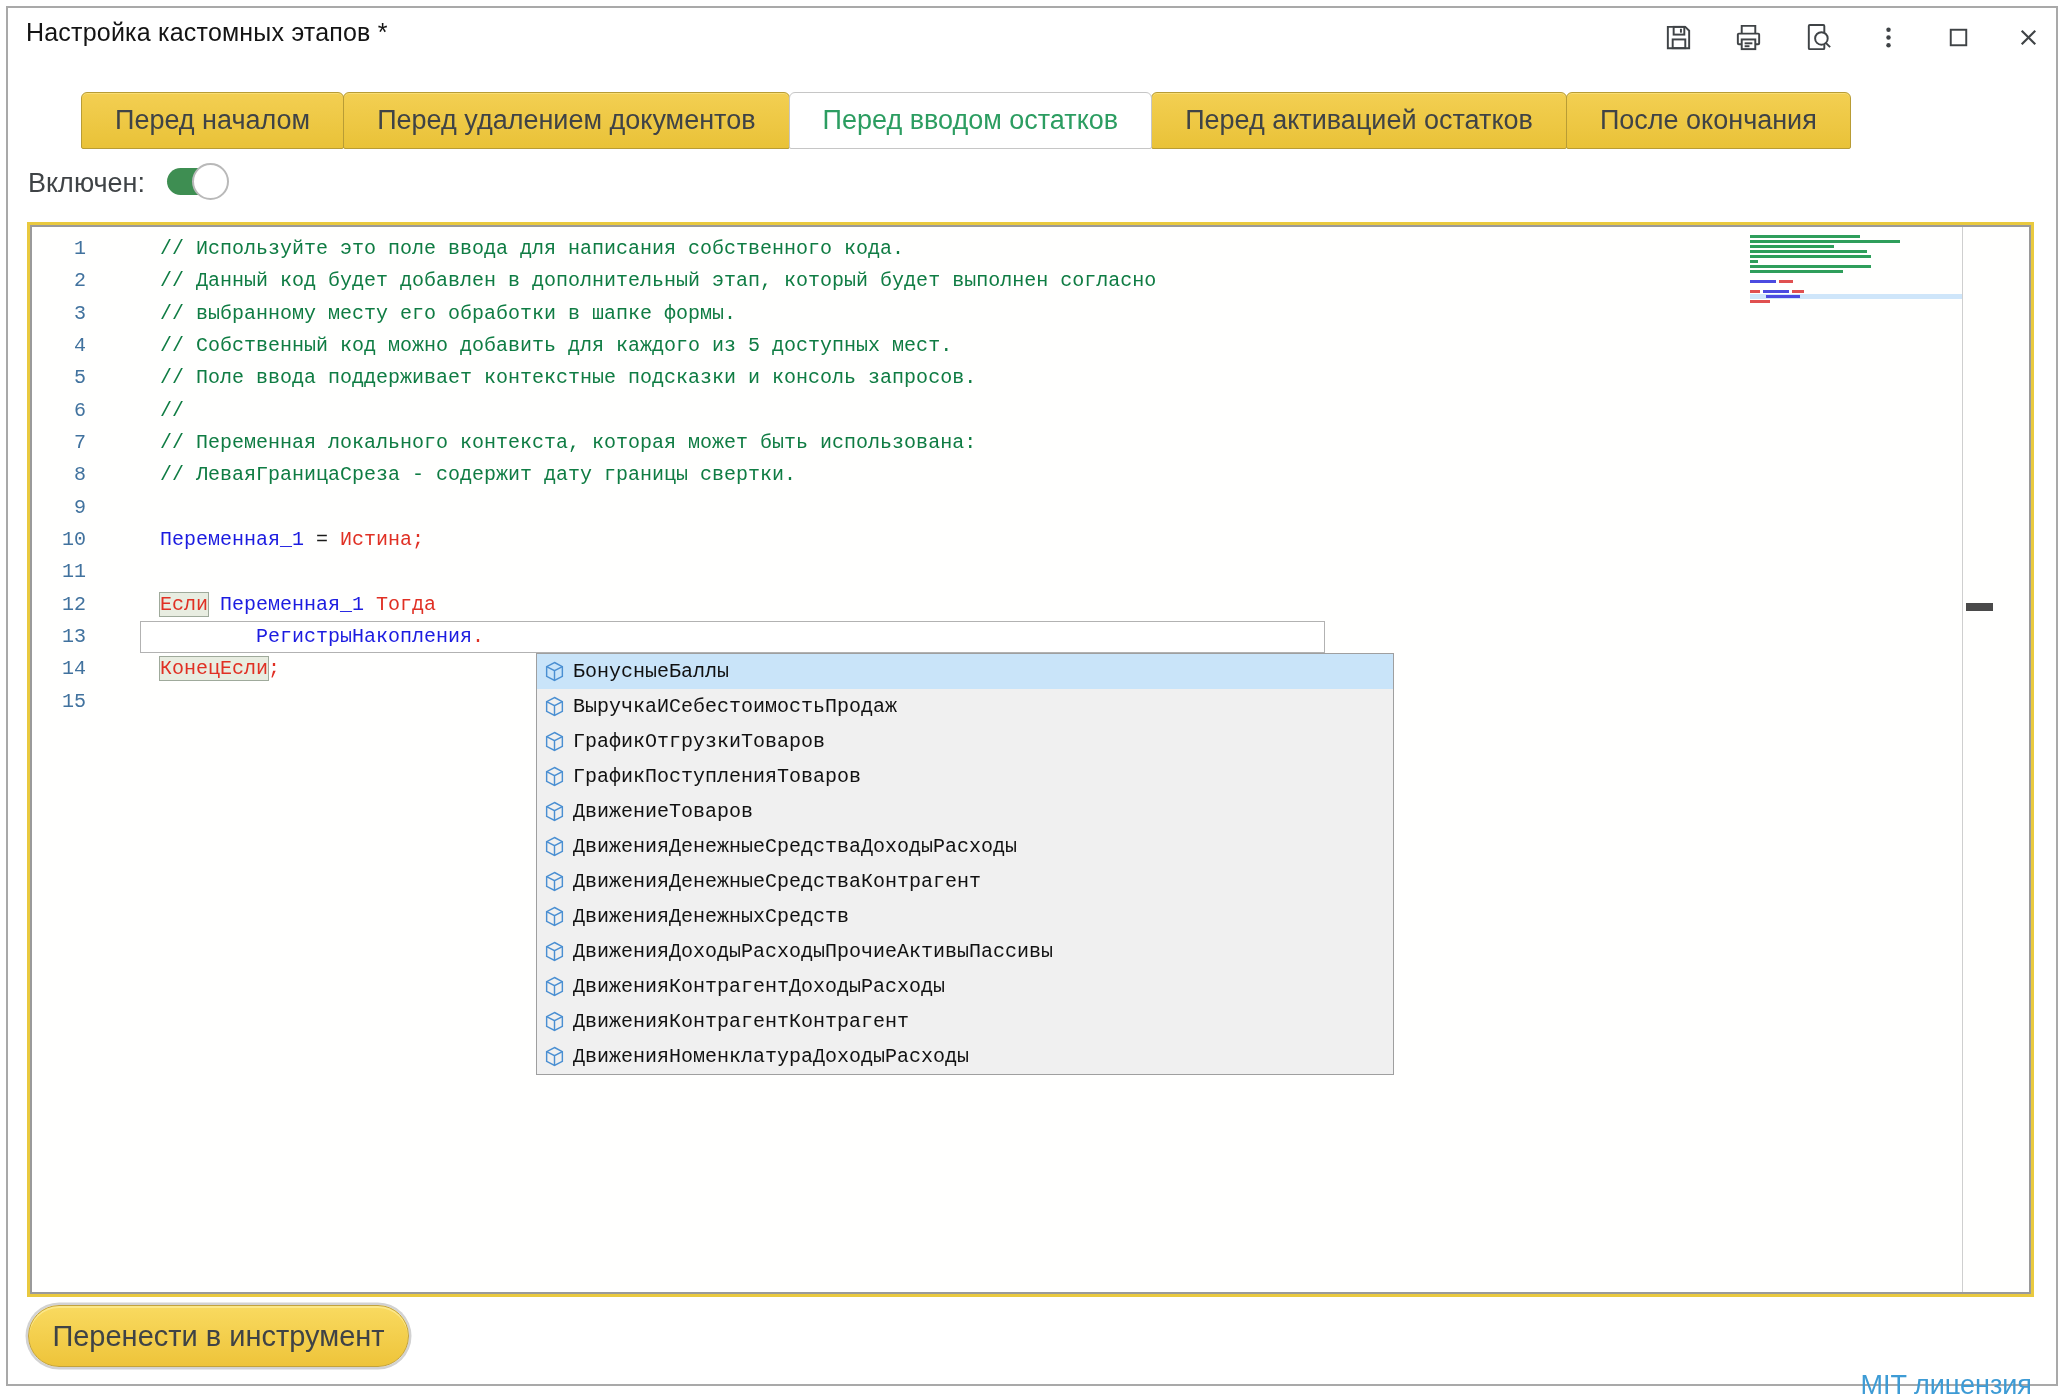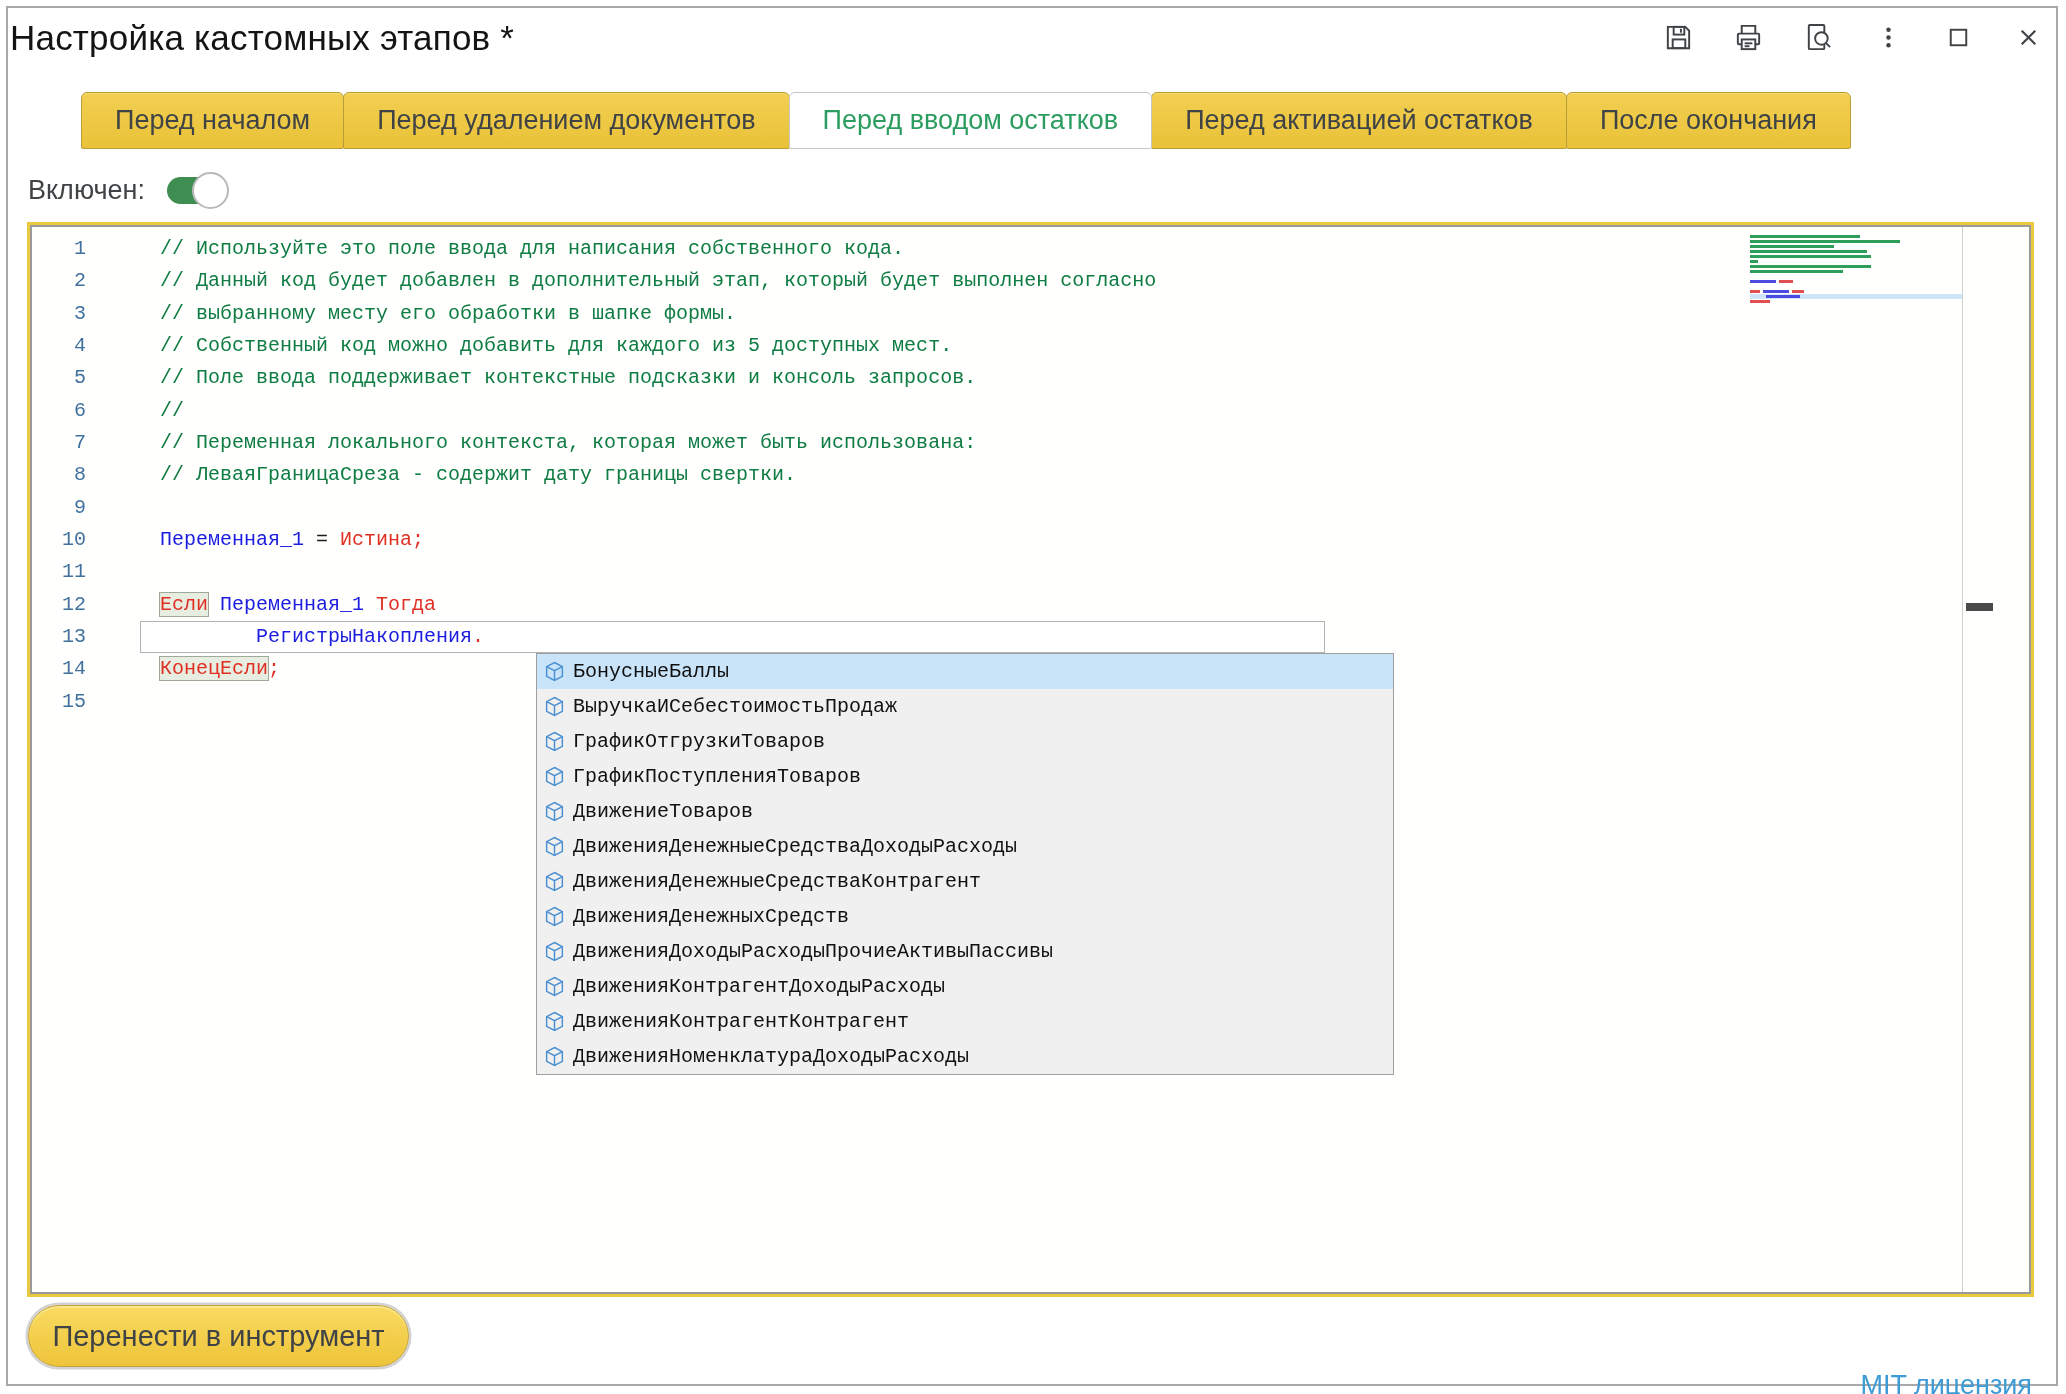--- a/index.html
+++ b/index.html
@@ -1,34 +1,34 @@
 <!DOCTYPE html>
 <html><head>
 <meta charset="utf-8">
 <style>
   * { box-sizing: border-box; margin: 0; padding: 0; }
   html,body { width:2066px; height:1394px; background:#fff; font-family:"Liberation Sans", sans-serif; }
   .window { position:absolute; left:6px; top:6px; width:2052px; height:1380px;
             border:2px solid #a9a9a9; background:#fff; }
 
   
-  .page-title { position:absolute; left:2px; top:10px; font-size:35px; color:#141414; letter-spacing:.2px; }
+  .page-title { position:absolute; left:18px; top:10px; font-size:25px; color:#141414; letter-spacing:.2px; }
   .titlebar-icons { position:absolute; top:14px; right:12px; display:flex; gap:39px; align-items:center; }
   .tb-icon { width:31px; height:31px; display:inline-block; cursor:pointer; }
   .tb-icon svg { width:100%; height:100%; }
 
   
   .tabs { position:absolute; left:73px; top:84px; display:flex; }
   .tab { height:57px; padding:0 33px; display:flex; align-items:center; font-size:27px; color:#3f4346;
          background:linear-gradient(#f3cf52,#e9c238); border:1px solid #b89c35; margin-right:-1px;
          border-radius:6px 6px 2px 2px; box-shadow: inset 0 1px 0 #f8dd74; cursor:pointer; white-space:nowrap; }
   .tab.active { background:#fff; color:#2c9d61; border-color:#c6c6c6; box-shadow:none; z-index:2; }
 
   
-  .toggle-row { position:absolute; left:20px; top:160px; height:44px; display:flex; align-items:center; }
+  .toggle-row { position:absolute; left:20px; top:160px; height:44px; display:flex; }
   .toggle-label { font-size:27px; color:#3f4346; margin-right:22px; }
   .toggle { position:relative; width:58px; height:27px; border-radius:14px; background:#3e8e52; cursor:pointer; }
   .toggle .knob { position:absolute; right:-4px; top:-5px; width:37px; height:37px; border-radius:50%;
                   background:#fff; border:2px solid #b9b9b9; }
 
   
   .editor-frame { position:absolute; left:19px; top:214px; width:2007px; height:1075px;
                   border:3px solid #e9c93f; background:#a3a3a3; }
   .editor-inner { position:relative; width:100%; height:100%; border:2px solid #9a9a9a; background:#fffffe; overflow:hidden; }
   .code-lines { position:absolute; left:0; top:6px; width:100%; }

